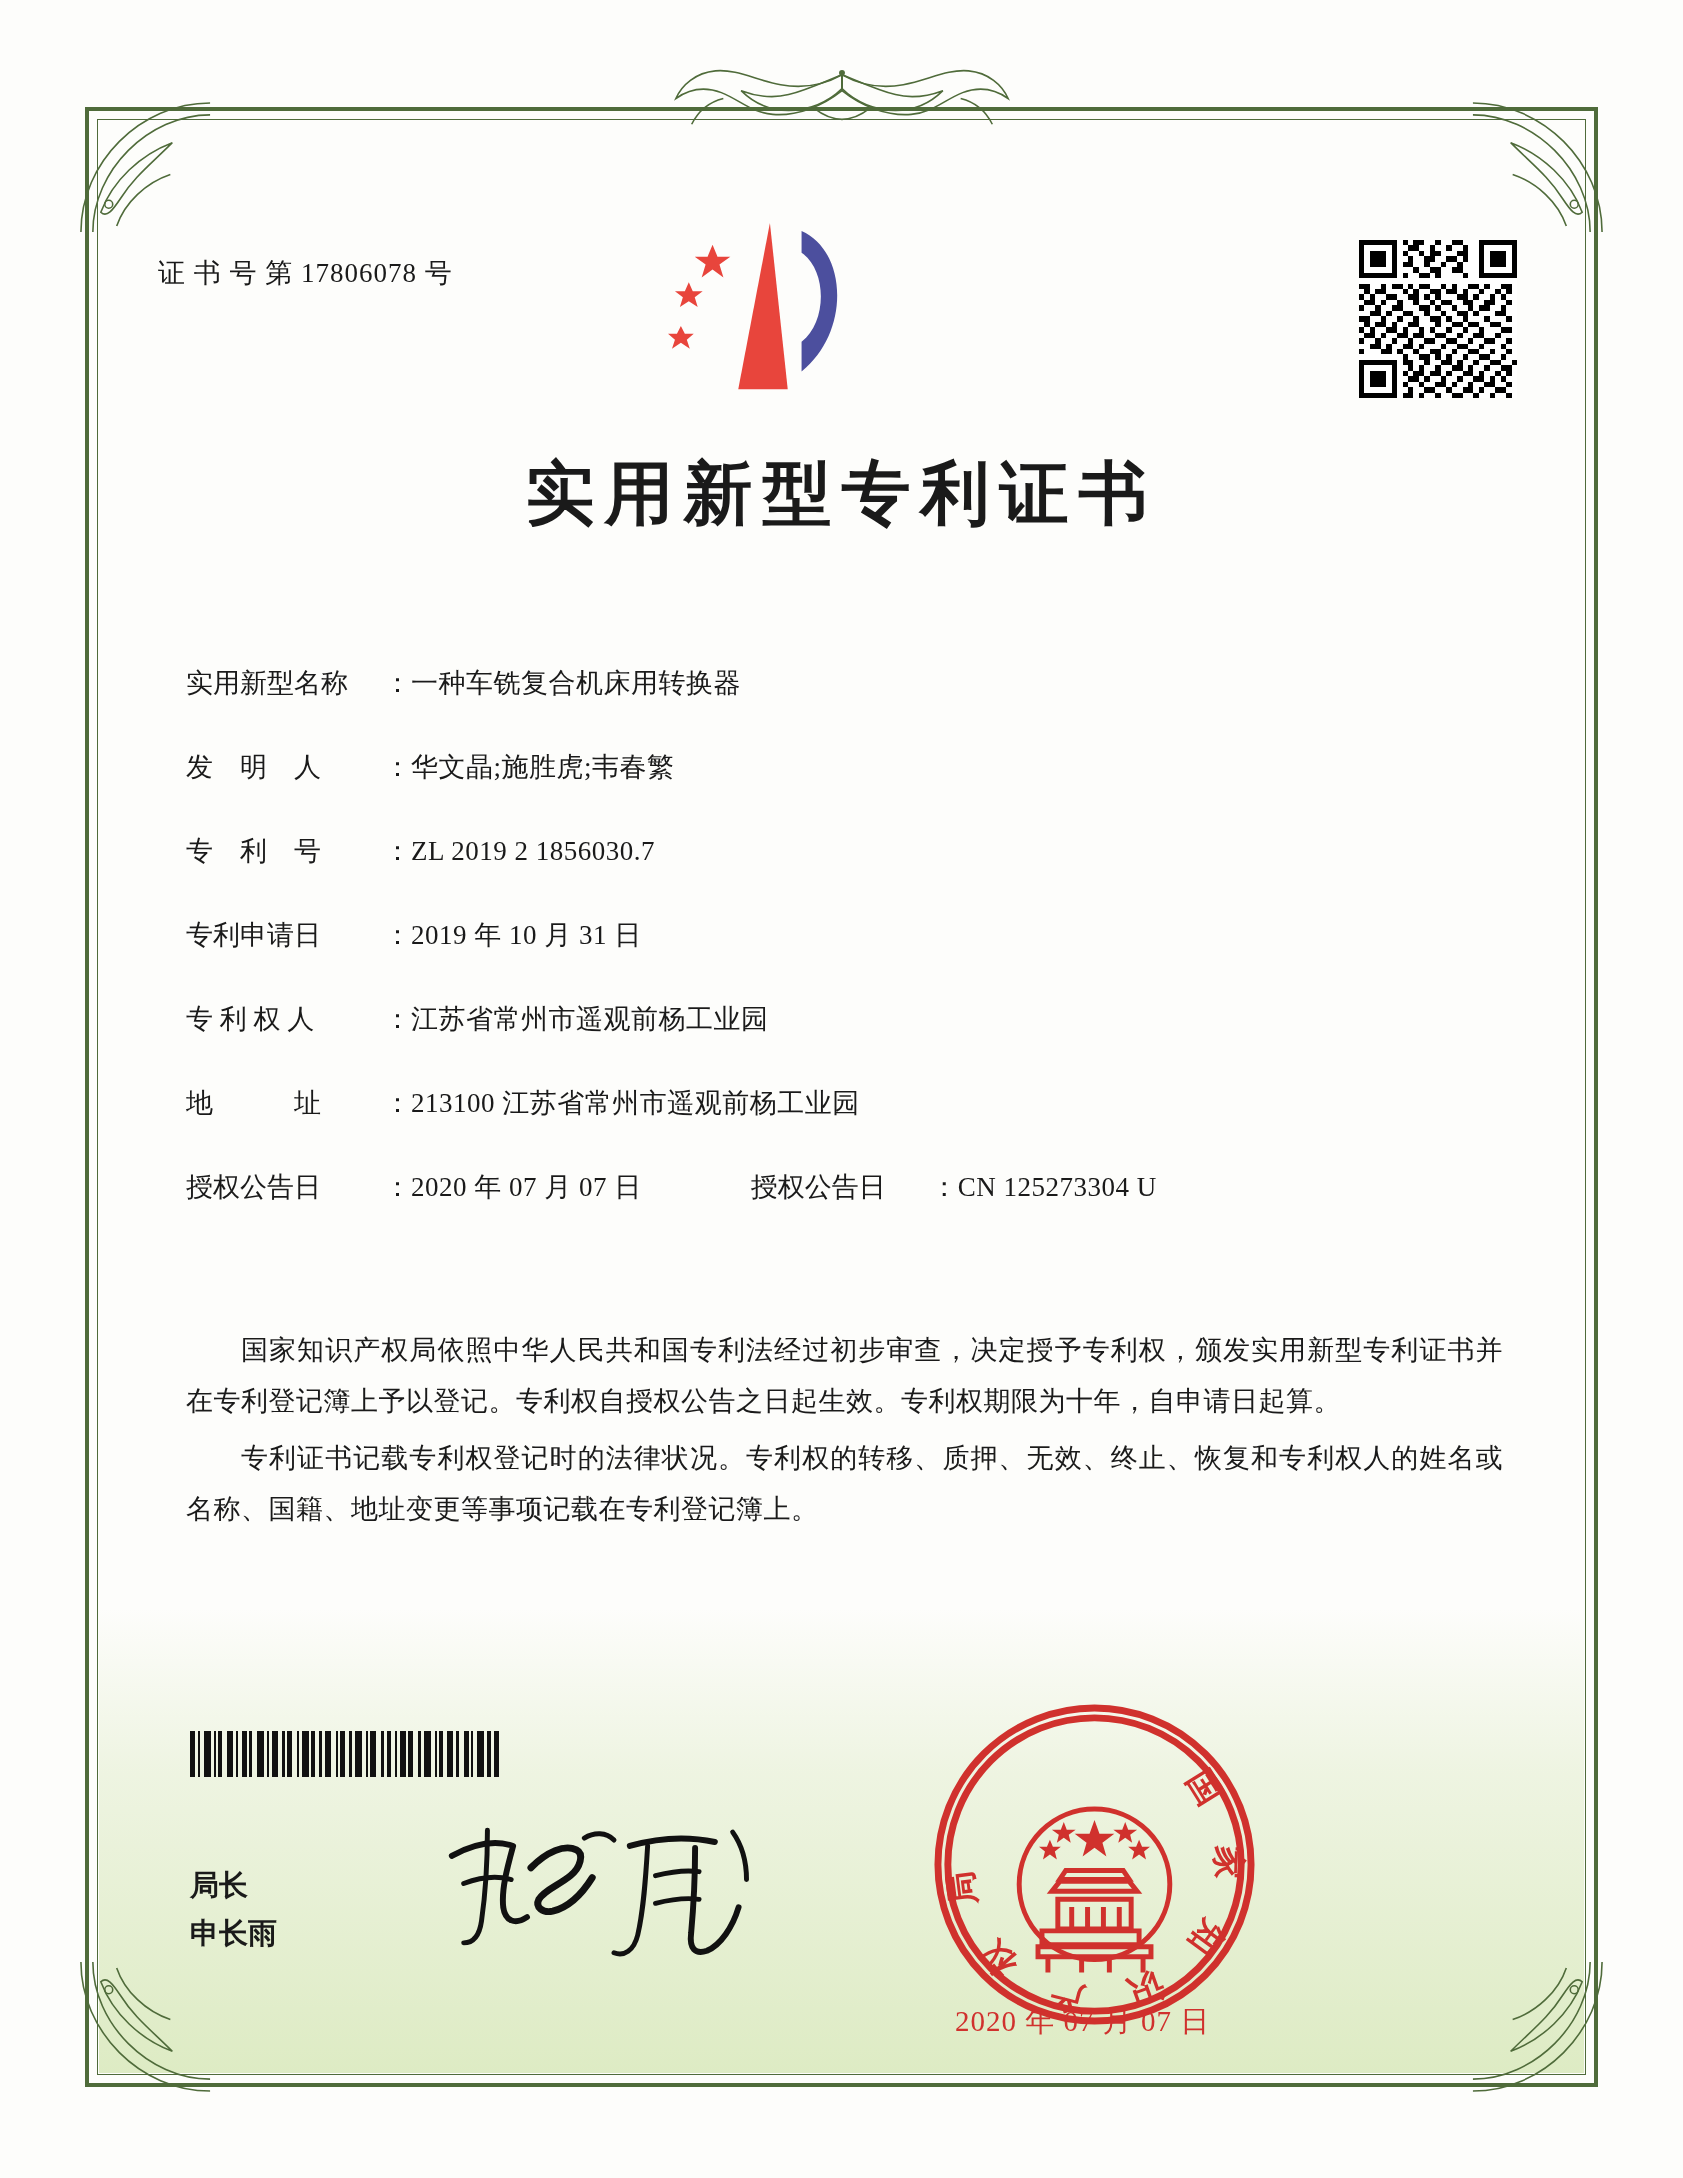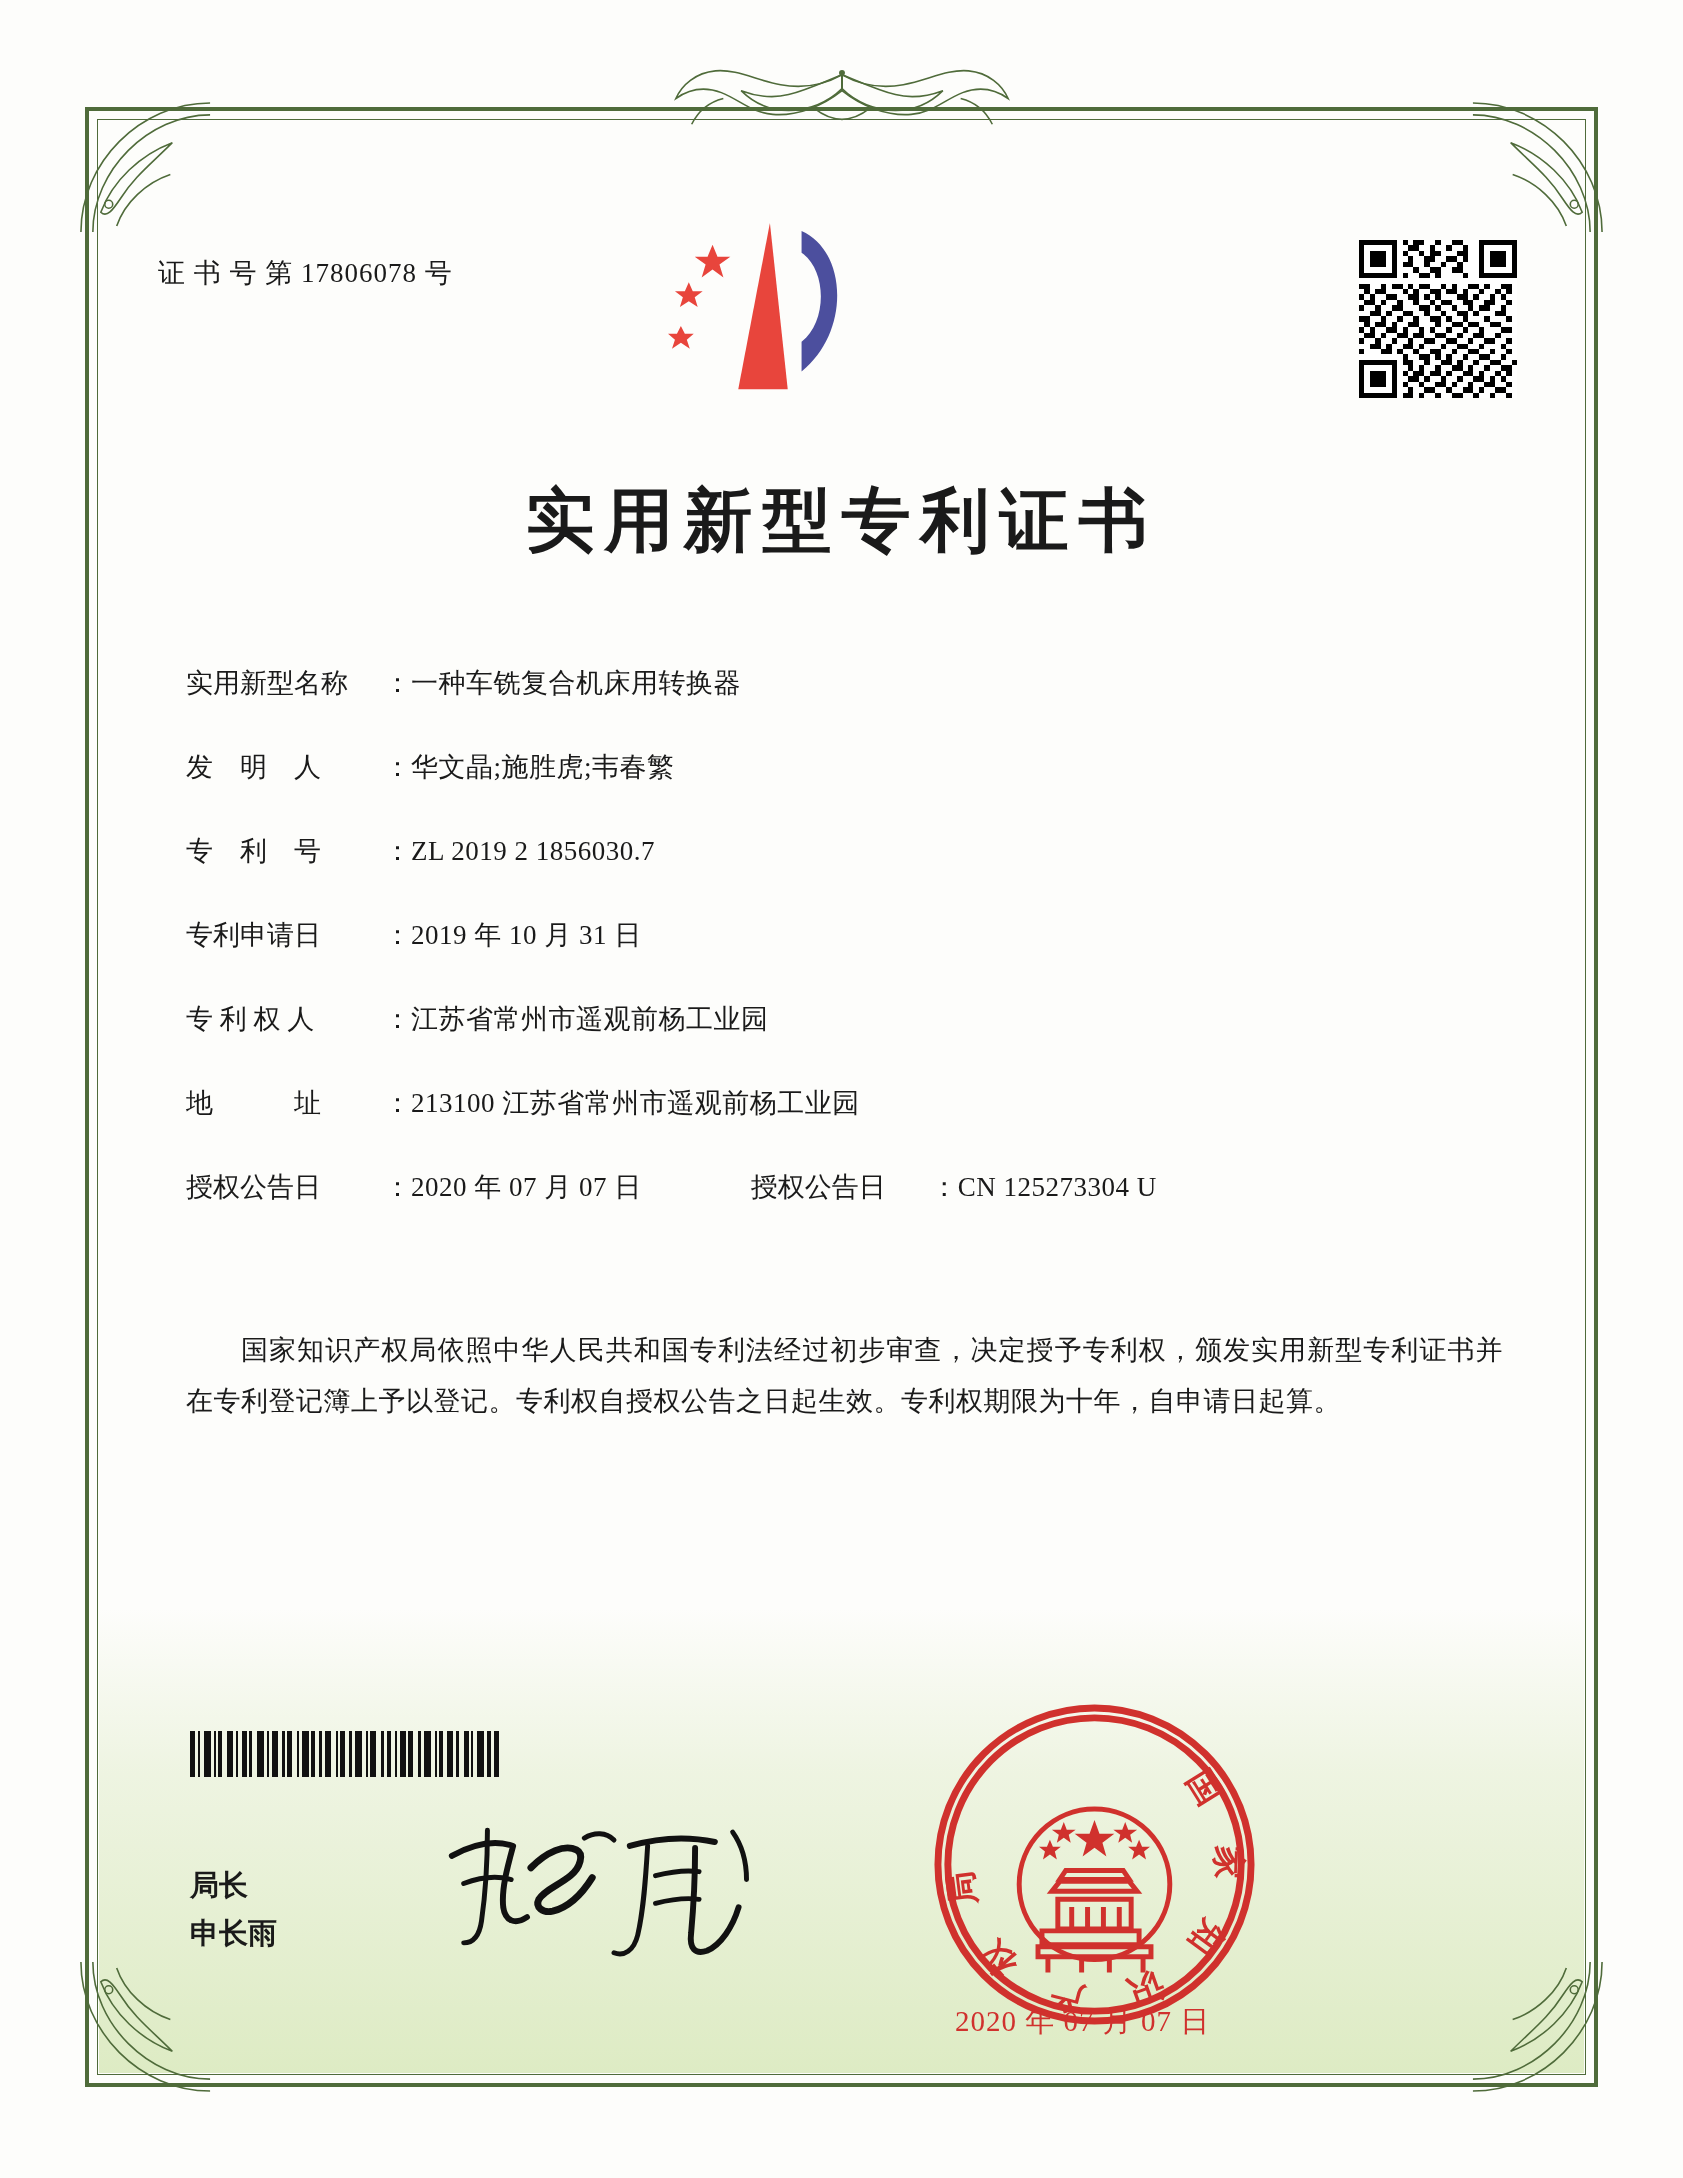--- a/index.html
+++ b/index.html
@@ -82,21 +82,21 @@
     right: 166px;
     top: 240px;
     width: 158px;
     height: 158px;
   }
 
   
   .main-title {
     position: absolute;
     left: 0; right: 0;
-    top: 475px;
+    top: 448px;
     text-align: center;
     font-size: 69px;
     font-weight: bold;
     letter-spacing: 10px;
     font-family: "DejaVu Serif", "Liberation Serif", serif;
   }
 
   
   .fields {
     position: absolute;
@@ -526,20 +526,21 @@
       <span class="field-value">2020 年 07 月 07 日</span>
       <span class="second-label">授权公告日</span>
       <span class="field-colon">：</span>
       <span class="field-value">CN 125273304 U</span>
     </div>
 
   </div>
 
   <div class="paragraphs">
     <p>国家知识产权局依照中华人民共和国专利法经过初步审查，决定授予专利权，颁发实用新型专利证书并在专利登记簿上予以登记。专利权自授权公告之日起生效。专利权期限为十年，自申请日起算。</p>
+    <p>专利证书记载专利权登记时的法律状况。专利权的转移、质押、无效、终止、恢复和专利权人的姓名或名称、国籍、地址变更等事项记载在专利登记簿上。</p>
   </div>
 
   <div class="barcode">
     <i style="width:5px"></i>
       <i style="width:3px;background:transparent"></i>
     <i style="width:2px"></i>
       <i style="width:4px;background:transparent"></i>
     <i style="width:7px"></i>
       <i style="width:3px;background:transparent"></i>
     <i style="width:2px"></i>

